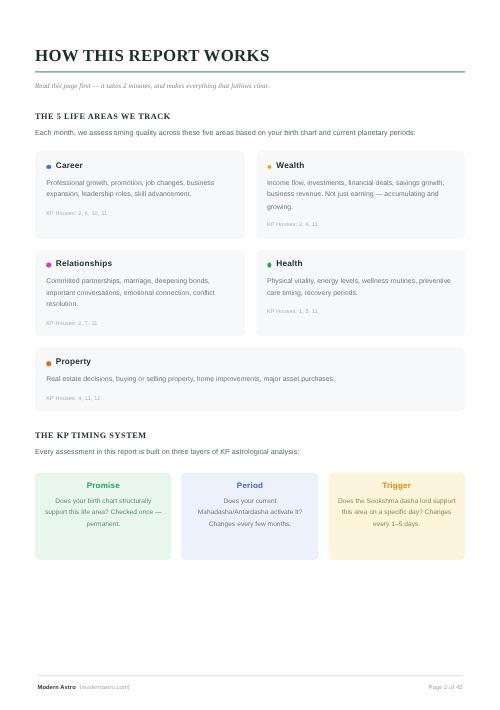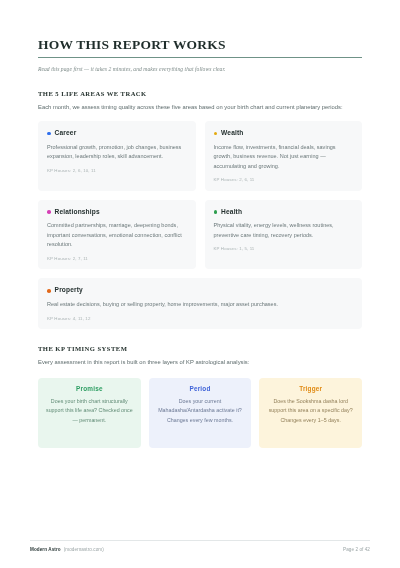--- a/index.html
+++ b/index.html
@@ -14,21 +14,21 @@
     font-family: "Liberation Sans", sans-serif;
     -webkit-font-smoothing: antialiased;
   }
 
   .page {
     position: relative;
     width: 400px;
     height: 568px;
     background: #ffffff;
     box-sizing: border-box;
-    padding: 0 38px;
+    padding: 0 28px;
   }
 
   
   .doc-title {
     margin: 0;
     padding-top: 38px;
     font-family: "Liberation Serif", serif;
     font-weight: bold;
     font-size: 13.5px;
     letter-spacing: 0.2px;

